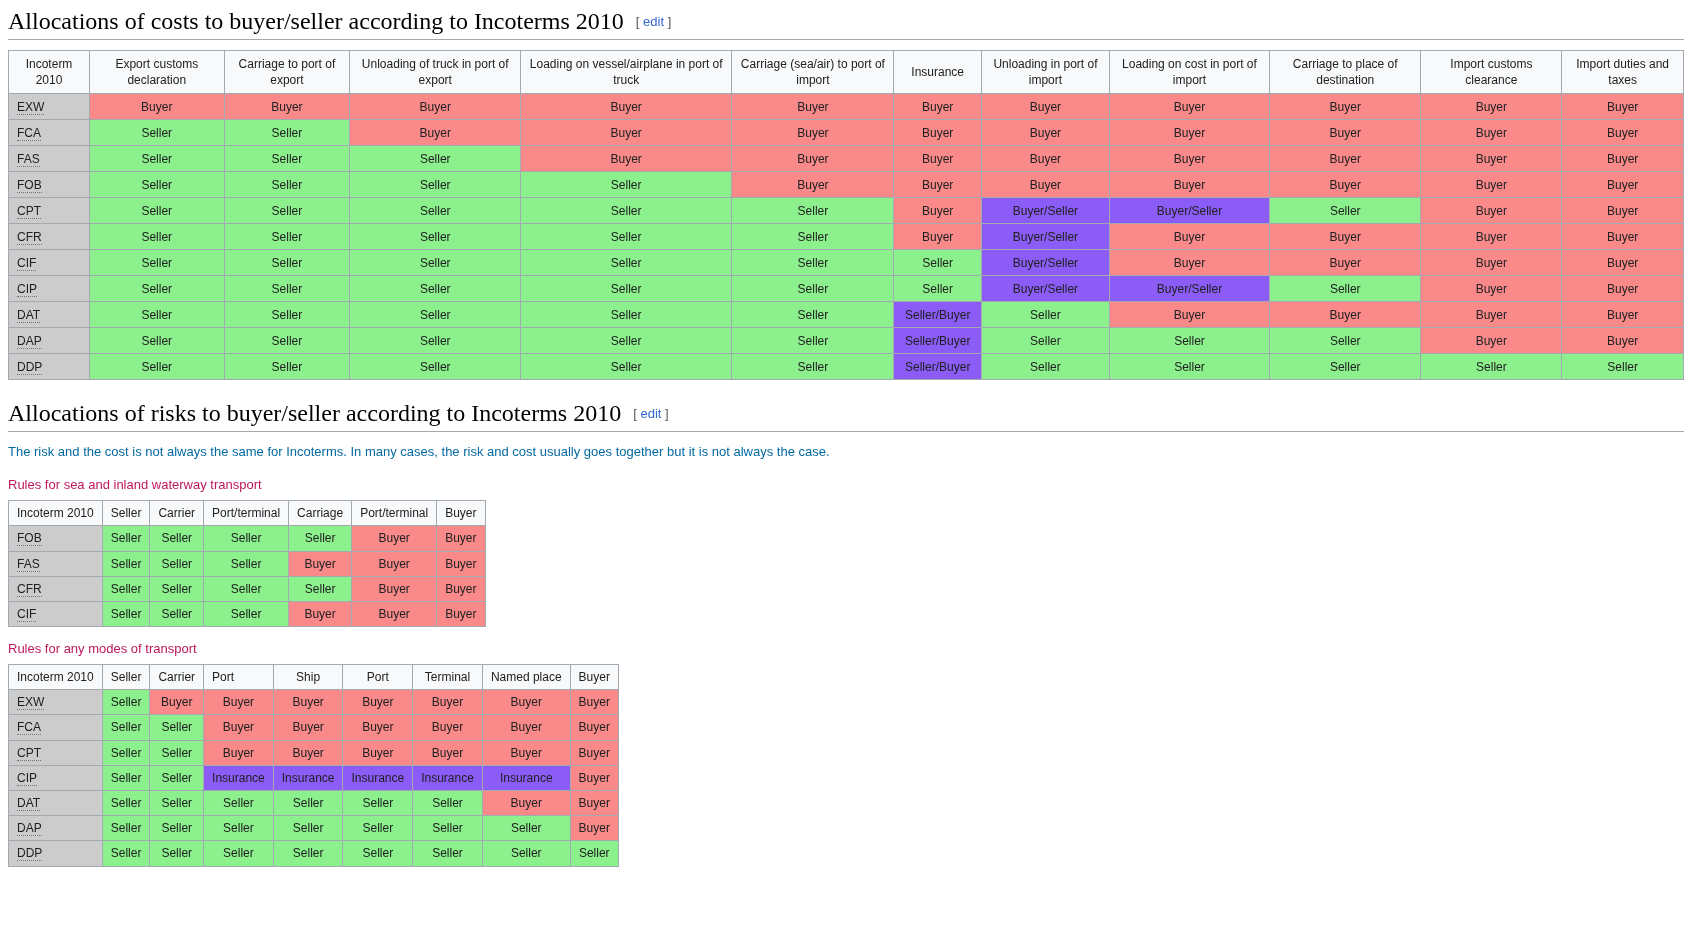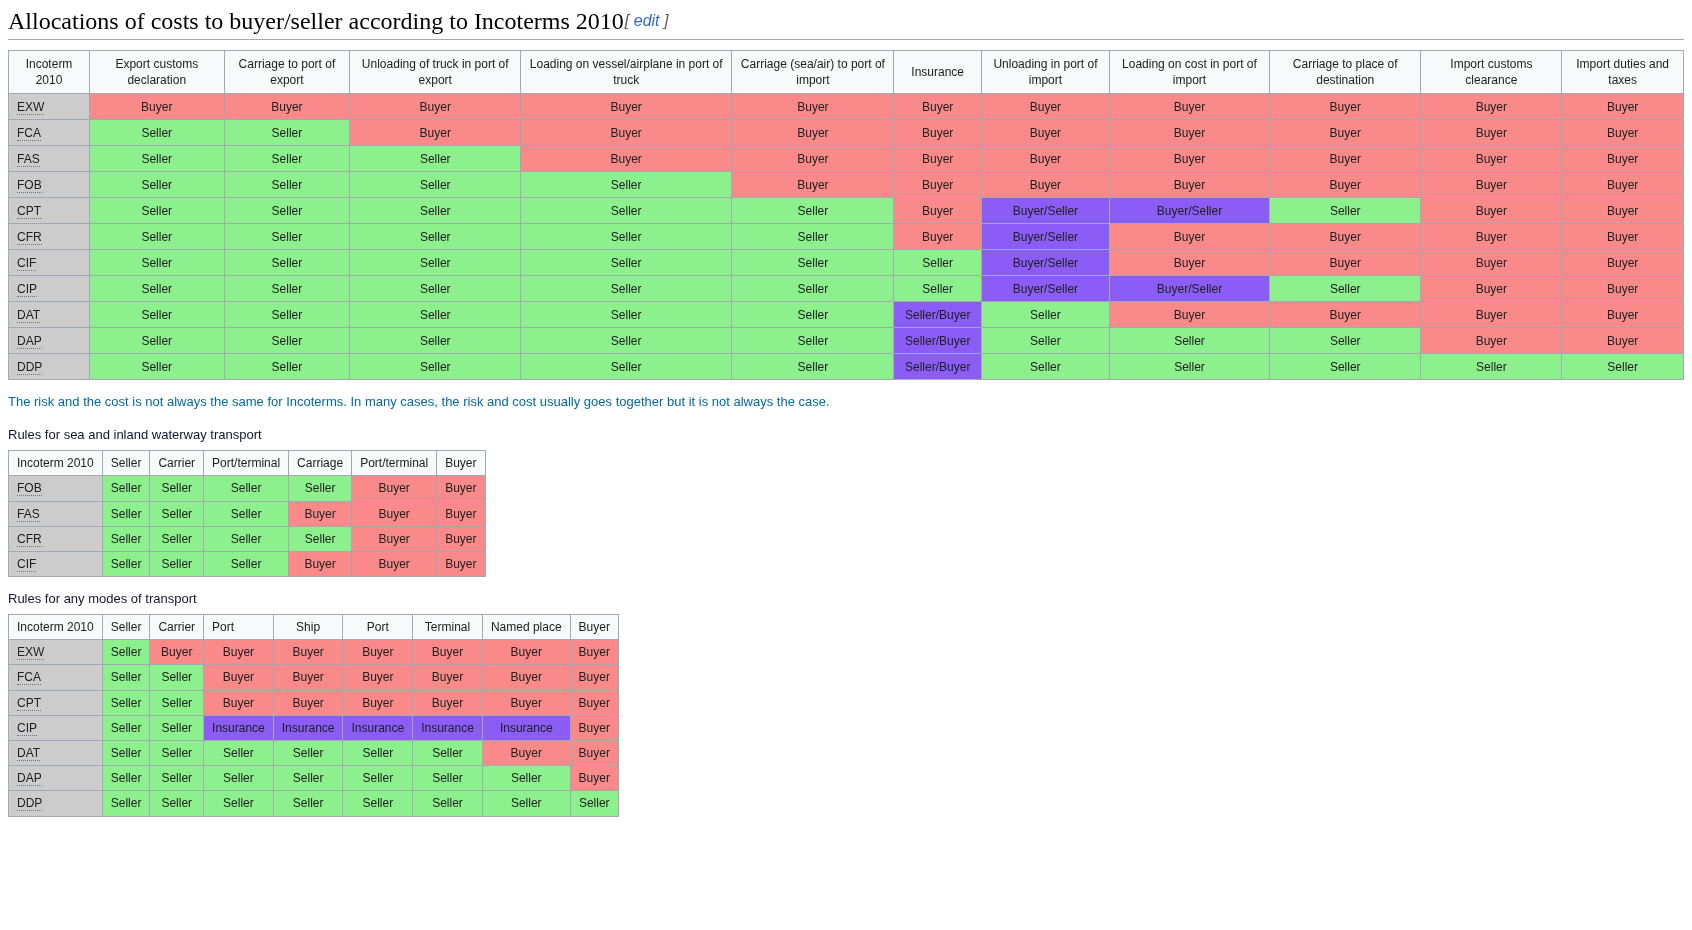--- a/index.html
+++ b/index.html
@@ -25,26 +25,25 @@
     color: #000000;
     border-bottom: 1px solid #a2a9b1;
     padding: 6px 0 3px 0;
     margin: 0 0 10px 0;
     line-height: 1.25;
     display: block;
   }
   .section-heading .htext { display: inline; }
   .edit-link {
     font-family: "Liberation Sans", sans-serif;
-    font-size: 16px;
+    font-size: 13px;
     color: #54595d;
-    margin-left: 1px;
+    margin-left: 12px;
     white-space: nowrap;
     vertical-align: 3px;
-    font-style: italic;
   }
   .edit-link a {
     color: #3366cc;
     text-decoration: none;
   }
   .edit-bracket { color: #54595d; }
 
   
   p.body-text {
     font-size: 13px;
@@ -112,21 +111,21 @@
   #table-costs col.c11 { width: 114px; }
 
   
   #table-sea  td, #table-sea th  { padding: 4px 8px; }
   #table-any  td, #table-any th  { padding: 4px 8px; }
   #table-any th.left-head { text-align: left; }
 
   .sub-label {
     font-size: 13px;
     margin: 14px 0 8px 0;
-    color: #0f172a;
+    color: #be185d;
   }
 </style>
 </head>
 <body>
 
 <div class="page">
 
   <h2 class="section-heading">
     <span class="htext">Allocations of costs to buyer/seller according to Incoterms 2010</span><span class="edit-link"><span class="edit-bracket">[</span>&nbsp;<a href="#">edit</a>&nbsp;<span class="edit-bracket">]</span></span>
   </h2>
@@ -313,20 +312,23 @@
           <td class="c-mixed">Seller/Buyer</td>
           <td class="c-seller">Seller</td>
           <td class="c-seller">Seller</td>
           <td class="c-seller">Seller</td>
           <td class="c-seller">Seller</td>
           <td class="c-seller">Seller</td>
         </tr>
       </tbody>
   </table>
 
+  <h2 class="section-heading">
+    <span class="htext">Allocations of risks to buyer/seller according to Incoterms 2010</span><span class="edit-link"><span class="edit-bracket">[</span>&nbsp;<a href="#">edit</a>&nbsp;<span class="edit-bracket">]</span></span>
+  </h2>
 
   <p class="body-text">The risk and the cost is not always the same for Incoterms. In many cases, the risk and cost usually goes together but it is not always the case.</p>
 
   <p class="sub-label">Rules for sea and inland waterway transport</p>
 
   <table class="wikitable" id="table-sea">
     <thead>
       <tr>
           <th>Incoterm 2010</th>
           <th>Seller</th>

